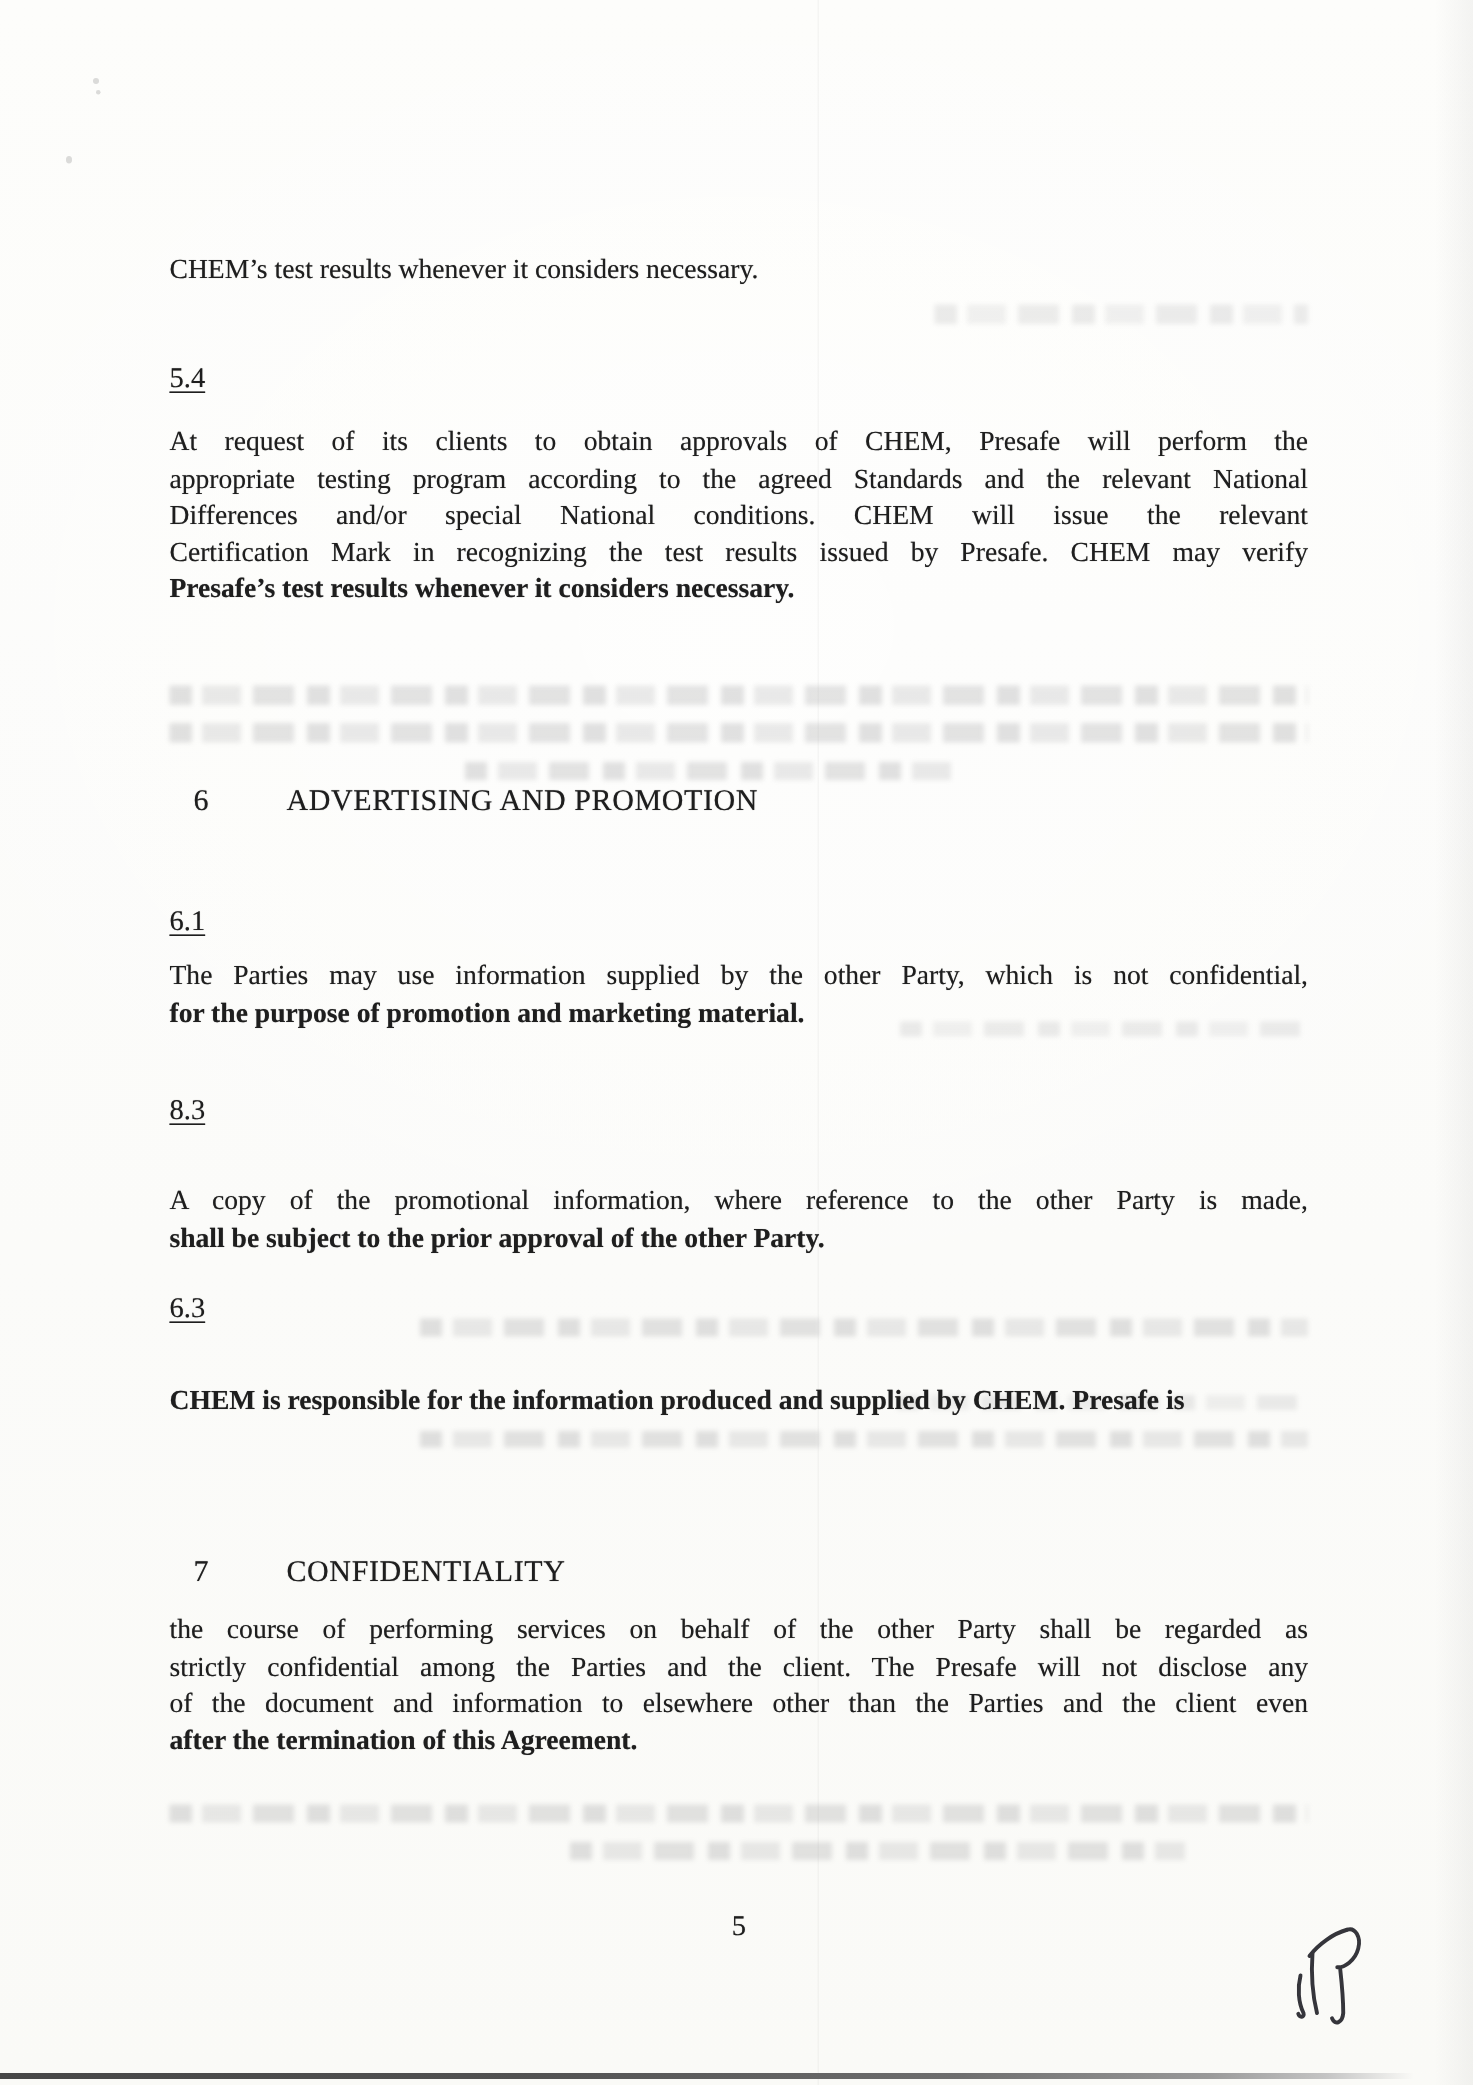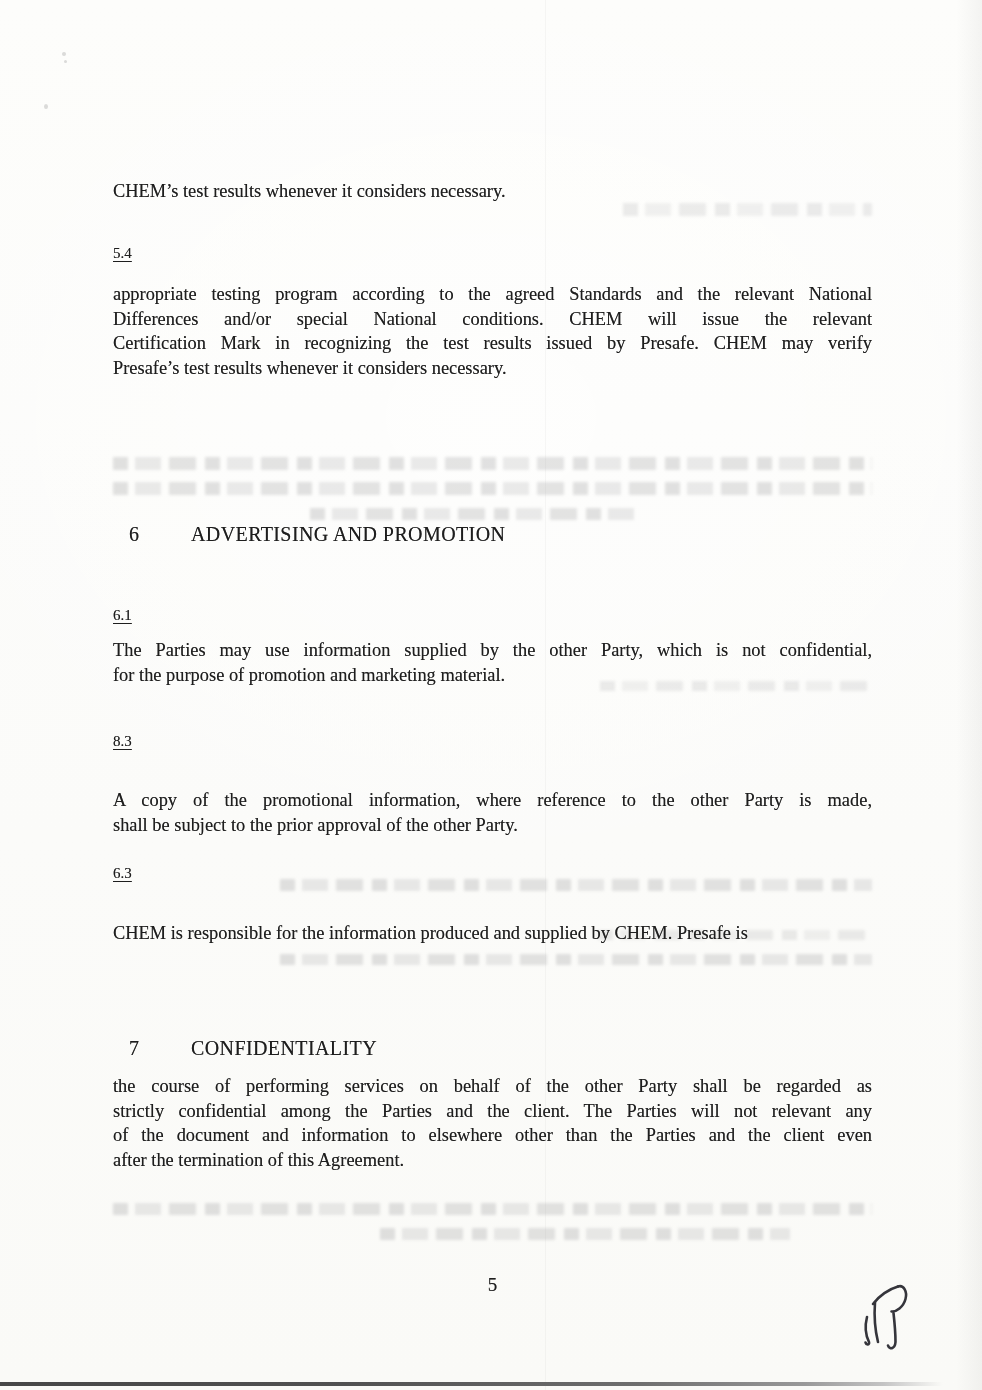--- a/index.html
+++ b/index.html
@@ -22,24 +22,24 @@
     color:#1e1e1e;
     text-shadow:0 0 0.5px rgba(25,25,25,0.55);
   }
   .para .tline{
     text-align:justify;
     text-align-last:justify;
     height:24.6px;
     line-height:24.6px;
     white-space:normal;
   }
-  .para .tline:last-child{text-align-last:left;}
+  .para .tline:last-child{text-align-last:left;font-weight:bold;}
   .sec-label{
     position:absolute;left:113px;
-    font-size:15px;line-height:24px;
+    font-size:19px;line-height:24px;
     text-decoration:underline;
     text-underline-offset:3px;
     text-decoration-thickness:1.4px;
     text-shadow:0 0 0.5px rgba(25,25,25,0.55);
     font-family:Liberation Serif, serif;
   }
   .heading{
     position:absolute;left:129px;width:759px;
     font-size:20px;line-height:25px;
     letter-spacing:0.4px;
@@ -96,24 +96,25 @@
   <div class="ghost" style="left:113px;top:457px;width:759px;height:13px;"></div>
   <div class="ghost" style="left:113px;top:482px;width:759px;height:13px;"></div>
   <div class="ghost" style="left:310px;top:508px;width:330px;height:12px;"></div>
   <div class="ghost light" style="left:600px;top:681px;width:272px;height:10px;"></div>
   <div class="ghost" style="left:280px;top:879px;width:592px;height:12px;"></div>
   <div class="ghost light" style="left:598px;top:930px;width:274px;height:10px;"></div>
   <div class="ghost" style="left:280px;top:954px;width:592px;height:11px;"></div>
   <div class="ghost" style="left:113px;top:1203px;width:759px;height:12px;"></div>
   <div class="ghost" style="left:380px;top:1228px;width:410px;height:12px;"></div>
 
-  <div class="content txt" style="top:167px;margin-top:12px;">CHEM’s test results whenever it considers necessary.</div>
+  <div class="content txt" style="top:167px;">CHEM’s test results whenever it considers necessary.</div>
 
   <div class="sec-label" style="top:241px;">5.4</div>
   <div class="content txt para" style="top:282px;">
+      <div class="tline">At request of its clients to obtain approvals of CHEM, Presafe will perform the</div>
       <div class="tline">appropriate testing program according to the agreed Standards and the relevant National</div>
       <div class="tline">Differences and/or special National conditions. CHEM will issue the relevant</div>
       <div class="tline">Certification Mark in recognizing the test results issued by Presafe. CHEM may verify</div>
       <div class="tline">Presafe’s test results whenever it considers necessary.</div>
     </div>
 
   <div class="heading" style="top:522px;">
     <span class="h-num">6</span><span>ADVERTISING AND PROMOTION</span>
   </div>
 
@@ -132,21 +133,21 @@
   <div class="sec-label" style="top:861px;">6.3</div>
   <div class="content txt para" style="top:901px;margin-top:20px;">
       <div class="tline">CHEM is responsible for the information produced and supplied by CHEM. Presafe is</div>
     </div>
 
   <div class="heading" style="top:1036px;">
     <span class="h-num">7</span><span>CONFIDENTIALITY</span>
   </div>
   <div class="content txt para" style="top:1074px;">
       <div class="tline">the course of performing services on behalf of the other Party shall be regarded as</div>
-      <div class="tline">strictly confidential among the Parties and the client. The Parties will not relevant any</div>
+      <div class="tline">strictly confidential among the Parties and the client. The Presafe will not disclose any</div>
       <div class="tline">of the document and information to elsewhere other than the Parties and the client even</div>
       <div class="tline">after the termination of this Agreement.</div>
     </div>
 
   <div class="footer-pagenum">5</div>
 
   <svg class="sig" width="70" height="85" viewBox="0 0 70 85">
     <g fill="none" stroke="#35353b" stroke-width="2.6" stroke-linecap="round" stroke-linejoin="round">
       <path d="M22,45 C20,53 20.5,63 24,70 C24.8,73 21.5,73.5 20.5,70.5"></path>
       <path d="M30,30 C29,44 30,58 33,70"></path>

